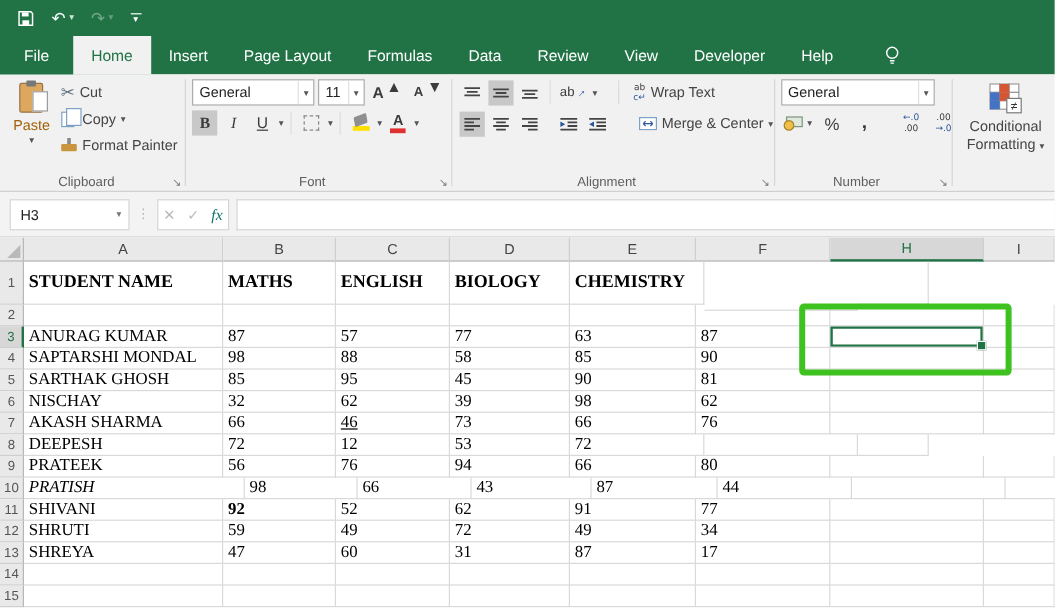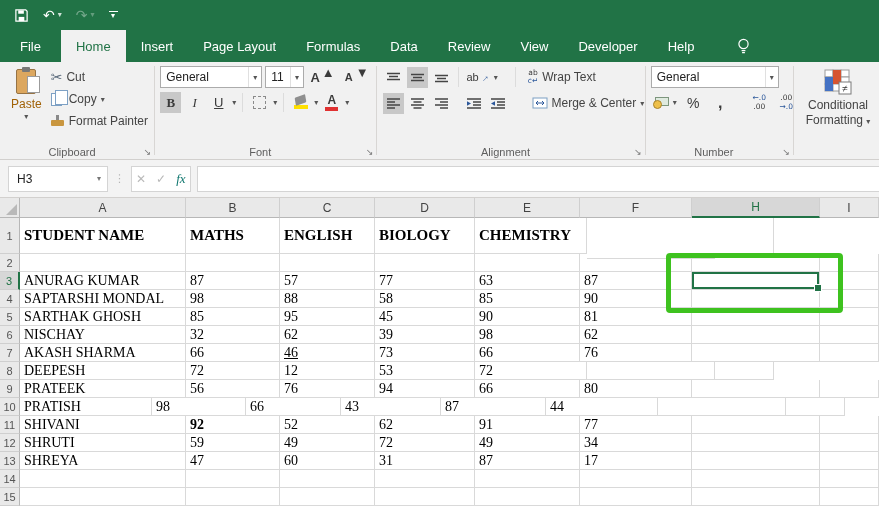--- a/index.html
+++ b/index.html
@@ -496,21 +496,21 @@
         <div class="cell" style="width: 94px;">56</div>
         <div class="cell" style="width: 95px;">76</div>
         <div class="cell" style="width: 100px;">94</div>
         <div class="cell" style="width: 105px;">66</div>
         <div class="cell" style="width: 112px;">80</div>
         <div class="cell" style="width: 128px;"></div>
         <div class="cell" style="width: 59px;"></div>
       </div>
       <div class="srow" style="height: 18px;">
         <div class="row-h">10</div>
-        <div class="cell" style="width: 132px;">PRATISH</div>
+        <div class="cell" style="width: 184px; font-style: italic;">PRATISH</div>
         <div class="cell" style="width: 94px;">98</div>
         <div class="cell" style="width: 95px;">66</div>
         <div class="cell" style="width: 100px;">43</div>
         <div class="cell" style="width: 105px;">87</div>
         <div class="cell" style="width: 112px;">44</div>
         <div class="cell" style="width: 128px;"></div>
         <div class="cell" style="width: 59px;"></div>
       </div>
       <div class="srow" style="height: 18px;">
         <div class="row-h">11</div>

